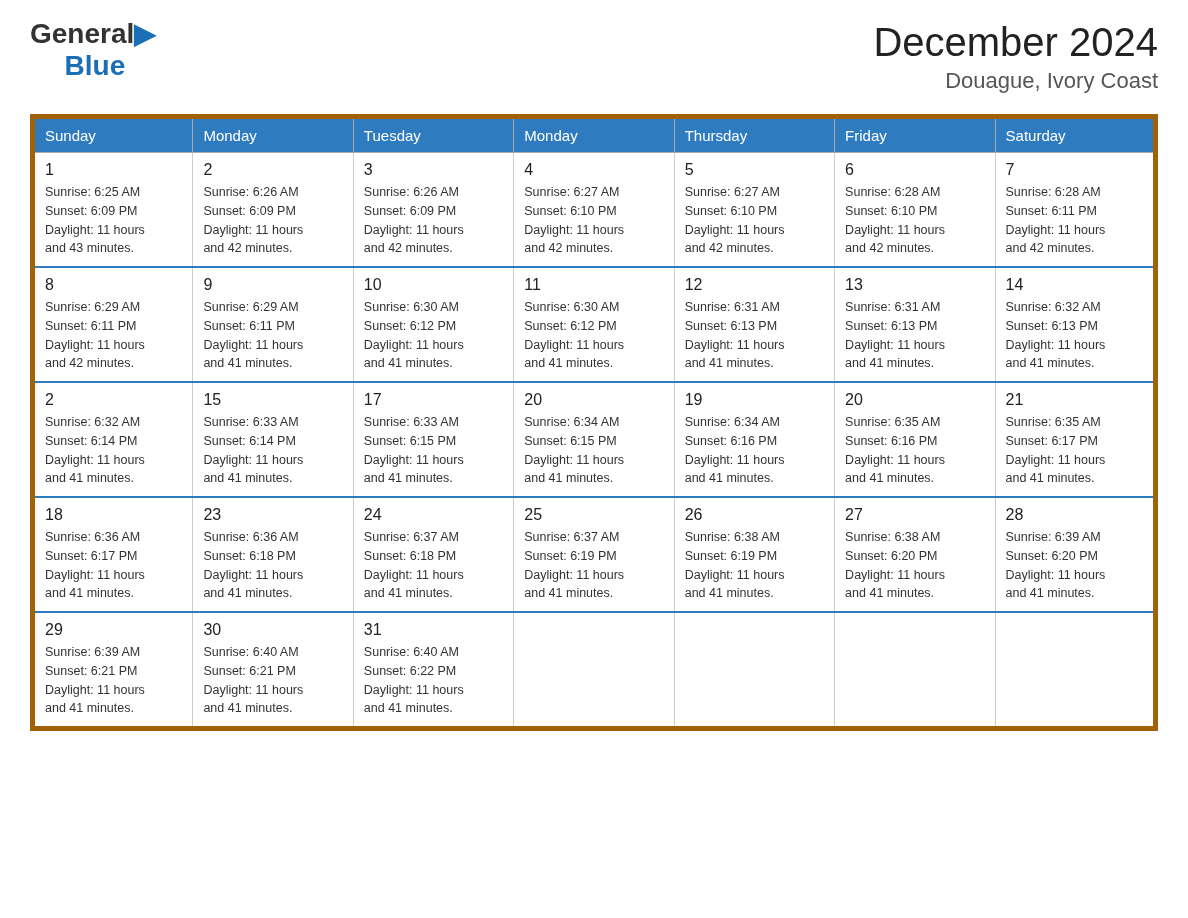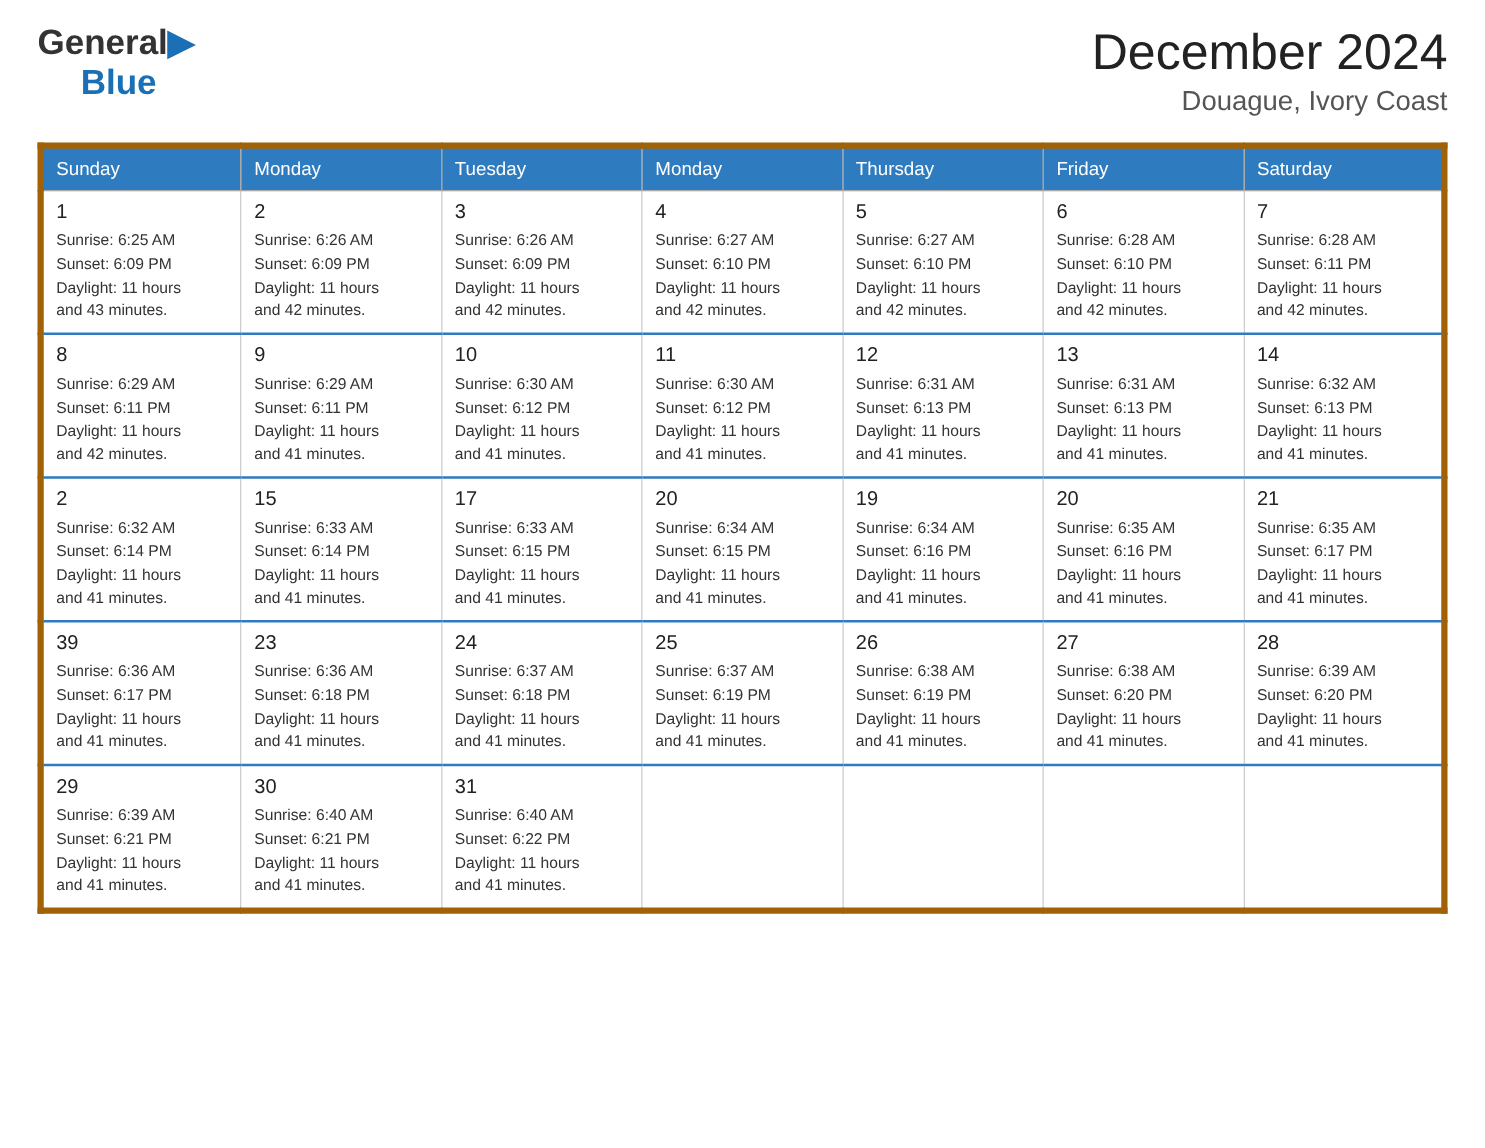--- a/index.html
+++ b/index.html
@@ -208,21 +208,21 @@
           <span class="day-number">20</span>
 <div class="day-info">Sunrise: 6:35 AM<br>Sunset: 6:16 PM<br>Daylight: 11 hours<br>and 41 minutes.</div>
         </td>
         <td>
           <span class="day-number">21</span>
 <div class="day-info">Sunrise: 6:35 AM<br>Sunset: 6:17 PM<br>Daylight: 11 hours<br>and 41 minutes.</div>
         </td>
       </tr>
       <tr class="week-separator">
         <td>
-          <span class="day-number">39</span>
+          <span class="day-number">18</span>
 <div class="day-info">Sunrise: 6:36 AM<br>Sunset: 6:17 PM<br>Daylight: 11 hours<br>and 41 minutes.</div>
         </td>
         <td>
           <span class="day-number">23</span>
 <div class="day-info">Sunrise: 6:36 AM<br>Sunset: 6:18 PM<br>Daylight: 11 hours<br>and 41 minutes.</div>
         </td>
         <td>
           <span class="day-number">24</span>
 <div class="day-info">Sunrise: 6:37 AM<br>Sunset: 6:18 PM<br>Daylight: 11 hours<br>and 41 minutes.</div>
         </td>

